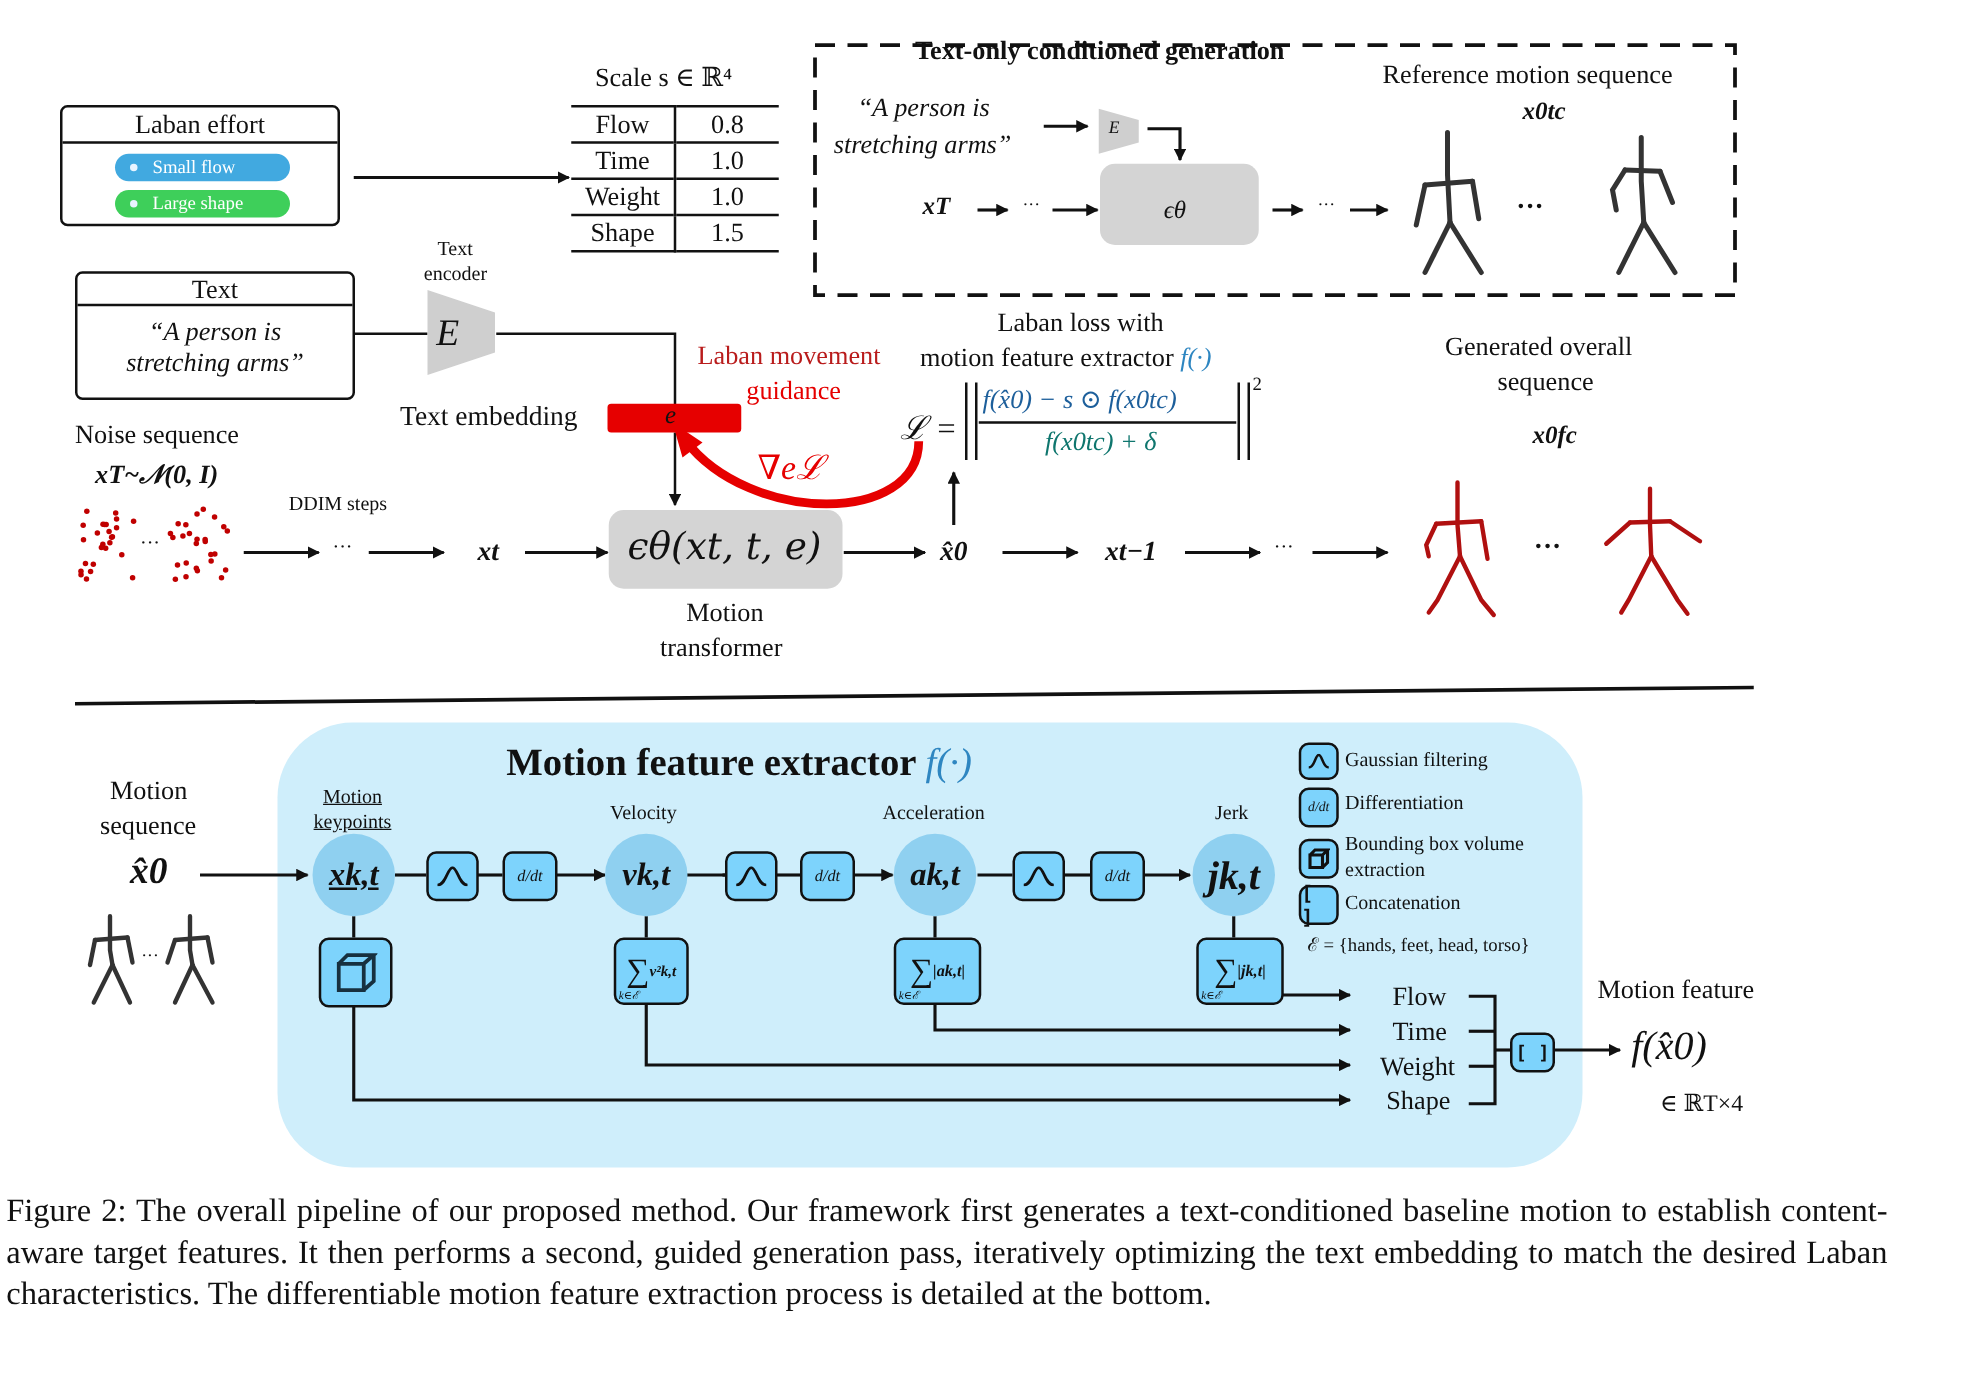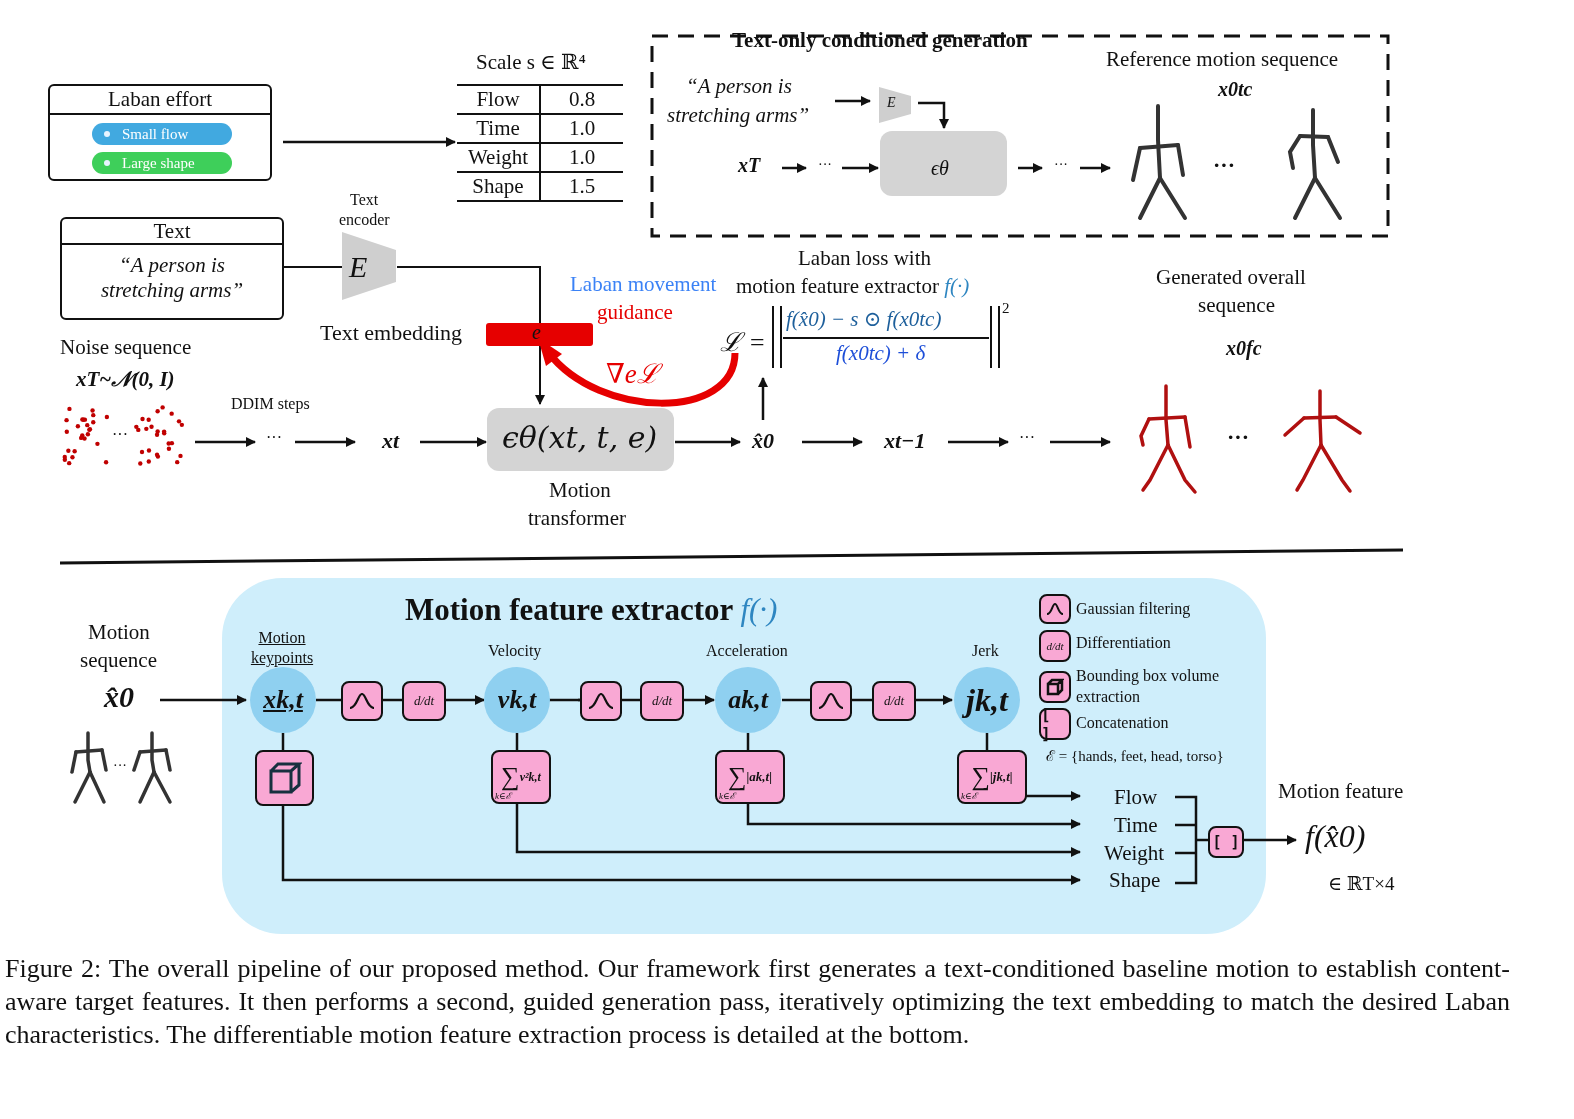--- a/index.html
+++ b/index.html
@@ -7,21 +7,21 @@
   .abs{position:absolute;}
   .t{position:absolute;white-space:nowrap;}
   svg.lines{position:absolute;left:0;top:0;}
   .box{position:absolute;border:2.5px solid #111;border-radius:6px;background:#fff;}
   .pill{position:absolute;border-radius:14px;color:#fff;font-size:15px;line-height:22px;padding-left:30px;height:22px;}
   .pill::before{content:"";position:absolute;left:12px;top:8px;width:6px;height:6px;border-radius:50%;background:#e8f4ff;}
   .gray{position:absolute;background:#d4d4d4;border-radius:12px;}
   .it{font-style:italic;}
   .b{font-weight:bold;}
   .bubble{position:absolute;width:66px;height:66px;border-radius:50%;background:#8fd0f0;display:flex;align-items:center;justify-content:center;font-size:32px;font-weight:bold;font-style:italic;}
-  .ib{position:absolute;border:2.5px solid #111;border-radius:8px;background:#f9a8d4;display:flex;align-items:center;justify-content:center;}
+  .ib{position:absolute;border:2.5px solid #111;border-radius:8px;background:#7dd3fc;display:flex;align-items:center;justify-content:center;}
   .caption{position:absolute;left:5px;top:952px;width:1505px;font-size:26px;line-height:33px;text-align:justify;}
   table.scale{position:absolute;border-collapse:collapse;font-size:21px;}
   table.scale td{padding:0 6px;height:27px;text-align:center;border-top:2px solid #111;}
   table.scale tr:last-child td{border-bottom:2px solid #111;}
   table.scale td:first-child{border-right:2px solid #111;width:70px;}
   table.scale td:last-child{width:70px;}
 </style>
 </head>
 <body>
 
@@ -245,21 +245,21 @@
 <div class="t" style="left:339px;top:211px;font-size:16px;">encoder</div>
 <svg class="abs" style="left:340px;top:230px;" width="58" height="72">
   <path d="M2,2 L56,20 L56,52 L2,70 z" fill="#cfcfcf"></path>
 </svg>
 <div class="t it" style="left:349px;top:250px;font-size:30px;">E</div>
 
 <div class="t" style="left:320px;top:320px;font-size:22px;">Text embedding</div>
 <div class="abs" style="left:486px;top:323px;width:107px;height:23px;background:#e60000;border-radius:3px;"></div>
 <div class="t it" style="left:532px;top:321px;font-size:20px;color:#111;">e</div>
 
-<div class="t" style="left:570px;top:272px;font-size:21px;color:#3b82f6;">Laban movement</div>
+<div class="t" style="left:558px;top:272px;font-size:21px;color:#b91c1c;">Laban movement</div>
 <div class="t" style="left:597px;top:300px;font-size:21px;color:#e60000;">guidance</div>
 <div class="t it" style="left:606px;top:354px;font-size:27px;color:#e60000;">∇eℒ</div>
 
 <div class="t" style="left:60px;top:335px;font-size:21px;">Noise  sequence</div>
 <div class="t it b" style="left:76px;top:367px;font-size:21px;">xT~𝒩(0, I)</div>
 <div class="t" style="left:112px;top:426px;font-size:16px;">···</div>
 <div class="t" style="left:231px;top:395px;font-size:16px;">DDIM steps</div>
 <div class="t" style="left:266px;top:429px;font-size:16px;">···</div>
 <div class="t it b" style="left:382px;top:428px;font-size:22px;">xt</div>
 
@@ -274,21 +274,21 @@
 
 <div class="t" style="left:798px;top:246px;font-size:21px;">Laban loss with</div>
 <div class="t" style="left:736px;top:274px;font-size:21px;">
   <span>motion feature extractor</span>
   <span class="it" style="color:#2e86c1;">f(·)</span>
 </div>
 <div class="t it" style="left:720px;top:323px;font-size:26px;">ℒ =</div>
 <div class="abs" style="left:772px;top:306px;width:6px;height:62px;border-left:2px solid #111;border-right:2px solid #111;"></div>
 <div class="t it" style="left:786px;top:307px;font-size:21px;color:#1d5f9b;">f(x̂0)  − s ⊙ f(x0tc)</div>
 <div class="abs" style="left:783px;top:337px;width:206px;height:1.5px;background:#111;"></div>
-<div class="t it" style="left:836px;top:341px;font-size:21px;color:#1d4ed8;font-style:italic;">f(x0tc) + δ</div>
+<div class="t it" style="left:836px;top:341px;font-size:21px;color:#0f766e;font-style:italic;">f(x0tc) + δ</div>
 <div class="abs" style="left:990px;top:306px;width:6px;height:62px;border-left:2px solid #111;border-right:2px solid #111;"></div>
 <div class="t" style="left:1002px;top:300px;font-size:15px;">2</div>
 
 <div class="t" style="left:1156px;top:265px;font-size:21px;">Generated overall</div>
 <div class="t" style="left:1198px;top:293px;font-size:21px;">sequence</div>
 <div class="t it b" style="left:1226px;top:337px;font-size:20px;">x0fc</div>
 <div class="t b" style="left:1227px;top:424px;font-size:22px;">···</div>
 
 <div class="t b" style="left:718px;top:28px;font-size:21px;margin-left:14px;">Text-only conditioned generation</div>
 <div class="t it" style="left:686px;top:74px;font-size:21px;">“A person is</div>

